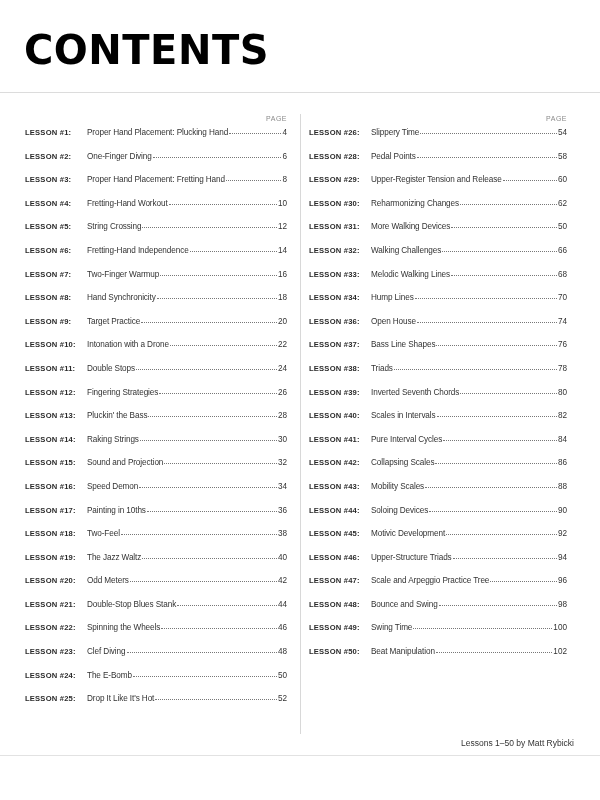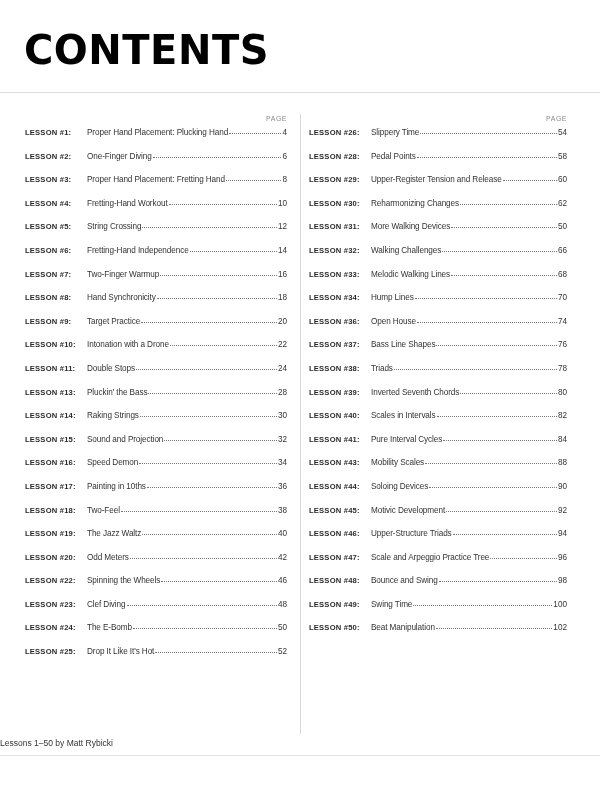--- a/index.html
+++ b/index.html
@@ -48,22 +48,22 @@
     font-weight: bold; color: #2a2a2a; font-size: 7.6px; letter-spacing: 0.2px;
   }
   .row .name { flex: none; color: #333; letter-spacing: -0.1px; }
   .row .leader {
     flex: 1 1 auto; margin: 0 1px;
     border-bottom: 1px dotted #777; height: 0; position: relative; top: -1px;
     align-self: baseline;
   }
   .row .pg { flex: none; color: #333; text-align: right; }
   .footer {
-    position: absolute; left: 0; top: 738px; width: 505px;
-    text-align: left; font-size: 8.5px; color: #333;
+    position: absolute; left: 0; top: 738px; width: 574px;
+    text-align: right; font-size: 8.5px; color: #333;
   }
 </style>
 </head>
 <body>
 
 <div class="title">CONTENTS</div>
 <div class="hr-top"></div>
 <div class="vdivider"></div>
 
 <div class="col left">
@@ -129,20 +129,26 @@
         <span class="leader"></span>
         <span class="pg">22</span>
       </div>
       <div class="row">
         <span class="label">LESSON #11:</span>
         <span class="name">Double Stops</span>
         <span class="leader"></span>
         <span class="pg">24</span>
       </div>
       <div class="row">
+        <span class="label">LESSON #12:</span>
+        <span class="name">Fingering Strategies</span>
+        <span class="leader"></span>
+        <span class="pg">26</span>
+      </div>
+      <div class="row">
         <span class="label">LESSON #13:</span>
         <span class="name">Pluckin' the Bass</span>
         <span class="leader"></span>
         <span class="pg">28</span>
       </div>
       <div class="row">
         <span class="label">LESSON #14:</span>
         <span class="name">Raking Strings</span>
         <span class="leader"></span>
         <span class="pg">30</span>
@@ -175,20 +181,26 @@
         <span class="label">LESSON #19:</span>
         <span class="name">The Jazz Waltz</span>
         <span class="leader"></span>
         <span class="pg">40</span>
       </div>
       <div class="row">
         <span class="label">LESSON #20:</span>
         <span class="name">Odd Meters</span>
         <span class="leader"></span>
         <span class="pg">42</span>
+      </div>
+      <div class="row">
+        <span class="label">LESSON #21:</span>
+        <span class="name">Double-Stop Blues Stank</span>
+        <span class="leader"></span>
+        <span class="pg">44</span>
       </div>
       <div class="row">
         <span class="label">LESSON #22:</span>
         <span class="name">Spinning the Wheels</span>
         <span class="leader"></span>
         <span class="pg">46</span>
       </div>
       <div class="row">
         <span class="label">LESSON #23:</span>
         <span class="name">Clef Diving</span>
@@ -291,20 +303,26 @@
         <span class="leader"></span>
         <span class="pg">82</span>
       </div>
       <div class="row">
         <span class="label">LESSON #41:</span>
         <span class="name">Pure Interval Cycles</span>
         <span class="leader"></span>
         <span class="pg">84</span>
       </div>
       <div class="row">
+        <span class="label">LESSON #42:</span>
+        <span class="name">Collapsing Scales</span>
+        <span class="leader"></span>
+        <span class="pg">86</span>
+      </div>
+      <div class="row">
         <span class="label">LESSON #43:</span>
         <span class="name">Mobility Scales</span>
         <span class="leader"></span>
         <span class="pg">88</span>
       </div>
       <div class="row">
         <span class="label">LESSON #44:</span>
         <span class="name">Soloing Devices</span>
         <span class="leader"></span>
         <span class="pg">90</span>

